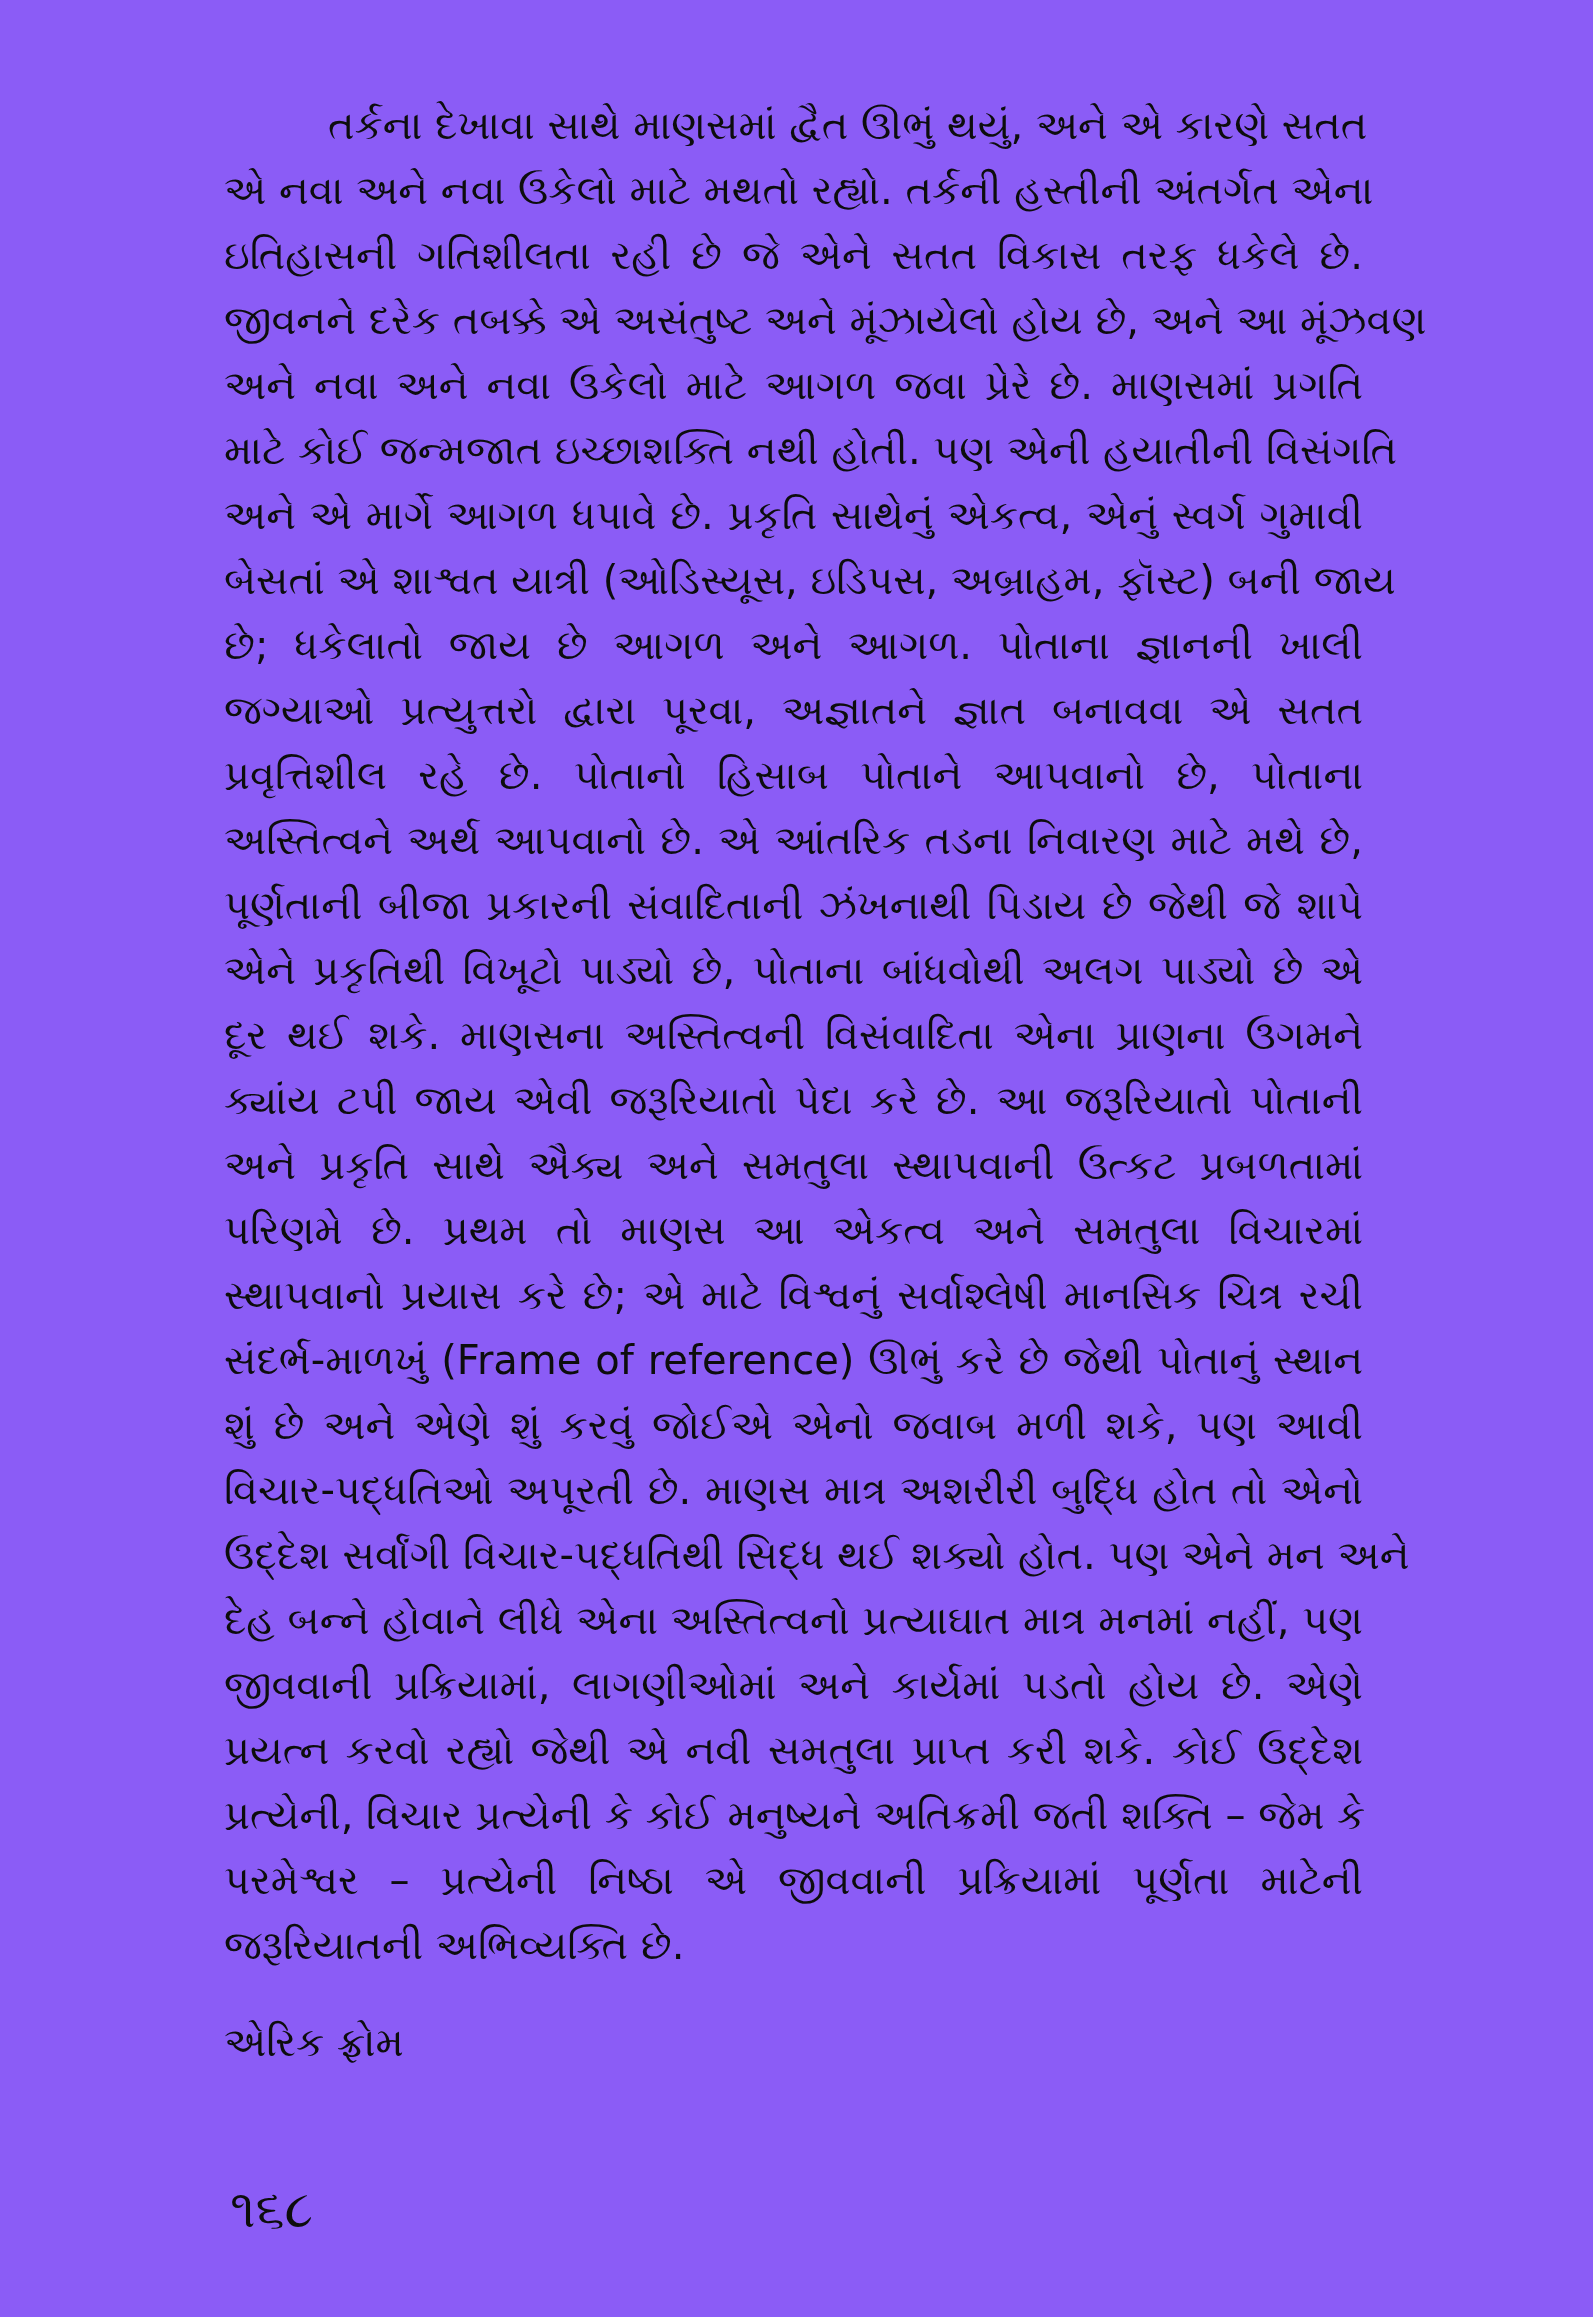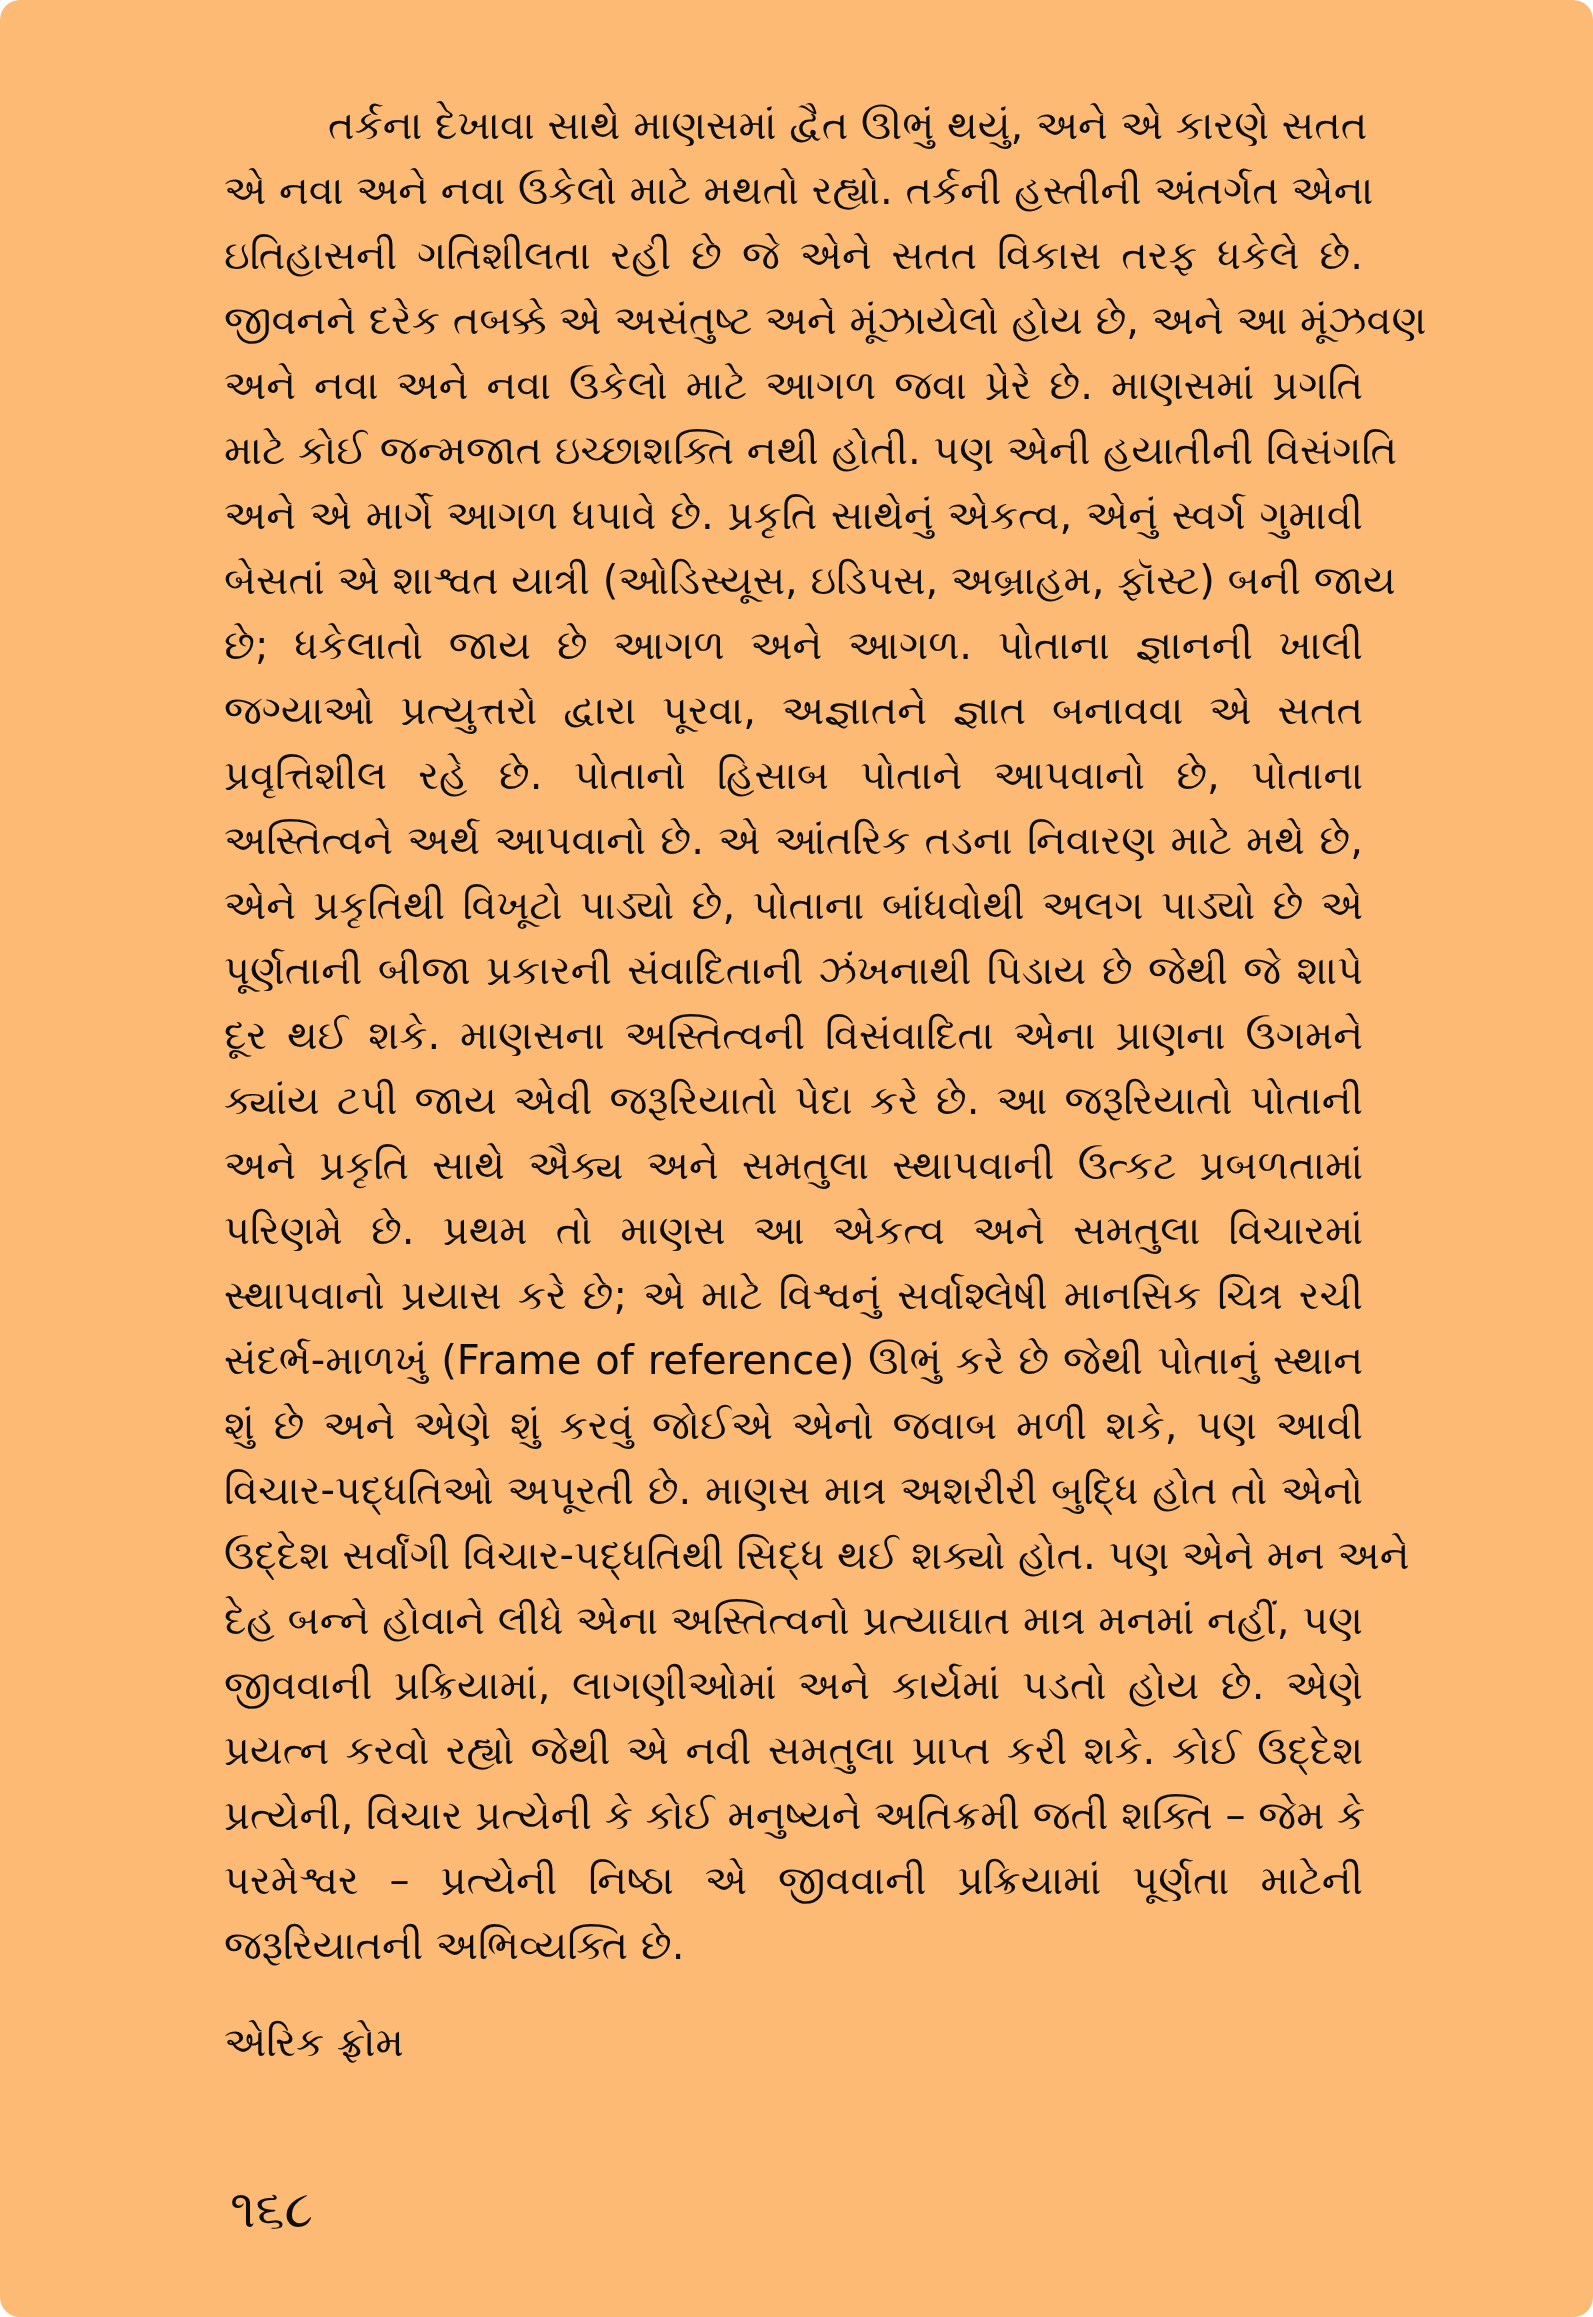--- a/index.html
+++ b/index.html
@@ -4,25 +4,24 @@
 <style>
   html, body {
     margin: 0;
     padding: 0;
     background: #ffffff;
   }
   .book-page {
     position: relative;
     width: 1593px;
     height: 2317px;
-    background: #fdba74;
+    background: #8b5cf6;
     color: #0d0d0d;
     font-family: "DejaVu Sans", sans-serif;
     overflow: hidden;
-    border-radius: 20px;
   }
   .text-block {
     position: absolute;
     left: 224px;
     top: 93px;
     width: 1139px;
   }
   .line {
     height: 65px;
     line-height: 65px;
@@ -68,22 +67,22 @@
     <div class="line">ઇતિહાસની ગતિશીલતા રહી છે જે એને સતત વિકાસ તરફ ધકેલે છે.</div>
     <div class="line">જીવનને દરેક તબક્કે એ અસંતુષ્ટ અને મૂંઝાયેલો હોય છે, અને આ મૂંઝવણ</div>
     <div class="line">અને નવા અને નવા ઉકેલો માટે આગળ જવા પ્રેરે છે. માણસમાં પ્રગતિ</div>
     <div class="line">માટે કોઈ જન્મજાત ઇચ્છાશક્તિ નથી હોતી. પણ એની હયાતીની વિસંગતિ</div>
     <div class="line">અને એ માર્ગે આગળ ધપાવે છે. પ્રકૃતિ સાથેનું એકત્વ, એનું સ્વર્ગ ગુમાવી</div>
     <div class="line">બેસતાં એ શાશ્વત યાત્રી (ઓડિસ્યૂસ, ઇડિપસ, અબ્રાહમ, ફૉસ્ટ) બની જાય</div>
     <div class="line">છે; ધકેલાતો જાય છે આગળ અને આગળ. પોતાના જ્ઞાનની ખાલી</div>
     <div class="line">જગ્યાઓ પ્રત્યુત્તરો દ્વારા પૂરવા, અજ્ઞાતને જ્ઞાત બનાવવા એ સતત</div>
     <div class="line">પ્રવૃત્તિશીલ રહે છે. પોતાનો હિસાબ પોતાને આપવાનો છે, પોતાના</div>
     <div class="line">અસ્તિત્વને અર્થ આપવાનો છે. એ આંતરિક તડના નિવારણ માટે મથે છે,</div>
+    <div class="line">પૂર્ણતાની બીજા પ્રકારની સંવાદિતાની ઝંખનાથી પિડાય છે જેથી જે શાપે</div>
     <div class="line">એને પ્રકૃતિથી વિખૂટો પાડ્યો છે, પોતાના બાંધવોથી અલગ પાડ્યો છે એ</div>
-    <div class="line">પૂર્ણતાની બીજા પ્રકારની સંવાદિતાની ઝંખનાથી પિડાય છે જેથી જે શાપે</div>
     <div class="line">દૂર થઈ શકે. માણસના અસ્તિત્વની વિસંવાદિતા એના પ્રાણના ઉગમને</div>
     <div class="line">ક્યાંય ટપી જાય એવી જરૂરિયાતો પેદા કરે છે. આ જરૂરિયાતો પોતાની</div>
     <div class="line">અને પ્રકૃતિ સાથે ઐક્ય અને સમતુલા સ્થાપવાની ઉત્કટ પ્રબળતામાં</div>
     <div class="line">પરિણમે છે. પ્રથમ તો માણસ આ એકત્વ અને સમતુલા વિચારમાં</div>
     <div class="line">સ્થાપવાનો પ્રયાસ કરે છે; એ માટે વિશ્વનું સર્વાશ્લેષી માનસિક ચિત્ર રચી</div>
     <div class="line">સંદર્ભ-માળખું (Frame of reference) ઊભું કરે છે જેથી પોતાનું સ્થાન</div>
     <div class="line">શું છે અને એણે શું કરવું જોઈએ એનો જવાબ મળી શકે, પણ આવી</div>
     <div class="line">વિચાર-પદ્ધતિઓ અપૂરતી છે. માણસ માત્ર અશરીરી બુદ્ધિ હોત તો એનો</div>
     <div class="line">ઉદ્દેશ સર્વાંગી વિચાર-પદ્ધતિથી સિદ્ધ થઈ શક્યો હોત. પણ એને મન અને</div>
     <div class="line">દેહ બન્ને હોવાને લીધે એના અસ્તિત્વનો પ્રત્યાઘાત માત્ર મનમાં નહીં, પણ</div>

